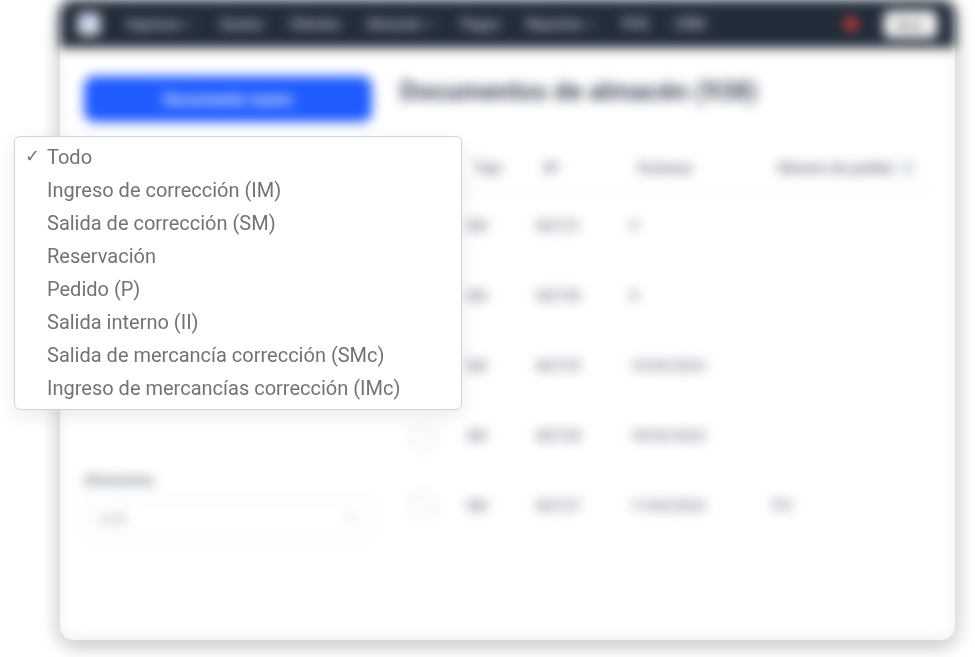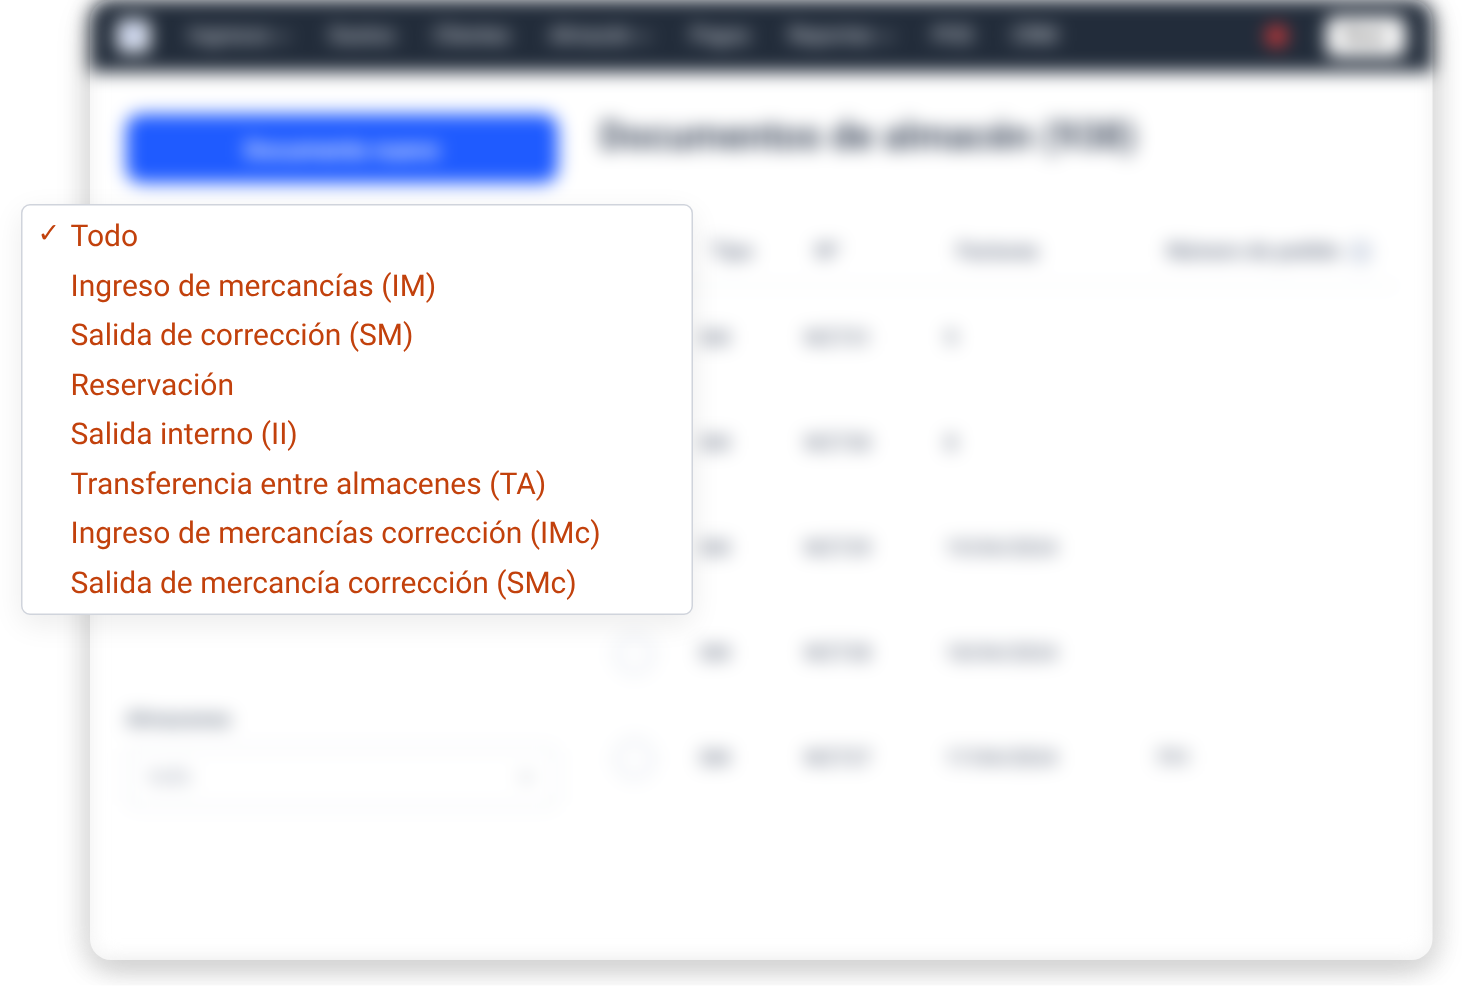--- a/index.html
+++ b/index.html
@@ -144,21 +144,21 @@
       position: absolute;
       left: 14px;
       top: 136px;
       width: 448px;
       background: #fff;
       border: 1px solid #d0d4dc;
       border-radius: 6px;
       box-shadow: 0 6px 20px rgba(0,0,0,0.08);
       padding: 4px 0;
       font-size: 20px;
-      color: #c2410c;
+      color: #737373;
       line-height: 1.55;
     }
     .dropdown .dd-item {
       padding: 1px 16px 1px 32px;
       position: relative;
       white-space: nowrap;
       cursor: default;
     }
     .dropdown .dd-item.selected::before {
       content: "✓";
@@ -287,20 +287,20 @@
         <div class="th-fact">17/04/2024</div>
         <div class="th-pedido">791</div>
       </div>
     </div>
   </div>
 </div>
 <div class="outer-shadow"></div>
 
 <div class="dropdown">
   <div class="dd-item selected">Todo</div>
-  <div class="dd-item">Ingreso de mercancías (IM)</div>
+  <div class="dd-item">Ingreso de corrección (IM)</div>
   <div class="dd-item">Salida de corrección (SM)</div>
   <div class="dd-item">Reservación</div>
+  <div class="dd-item">Pedido (P)</div>
   <div class="dd-item">Salida interno (II)</div>
-  <div class="dd-item">Transferencia entre almacenes (TA)</div>
+  <div class="dd-item">Salida de mercancía corrección (SMc)</div>
   <div class="dd-item">Ingreso de mercancías corrección (IMc)</div>
-  <div class="dd-item">Salida de mercancía corrección (SMc)</div>
 </div>
 
 </body></html>

